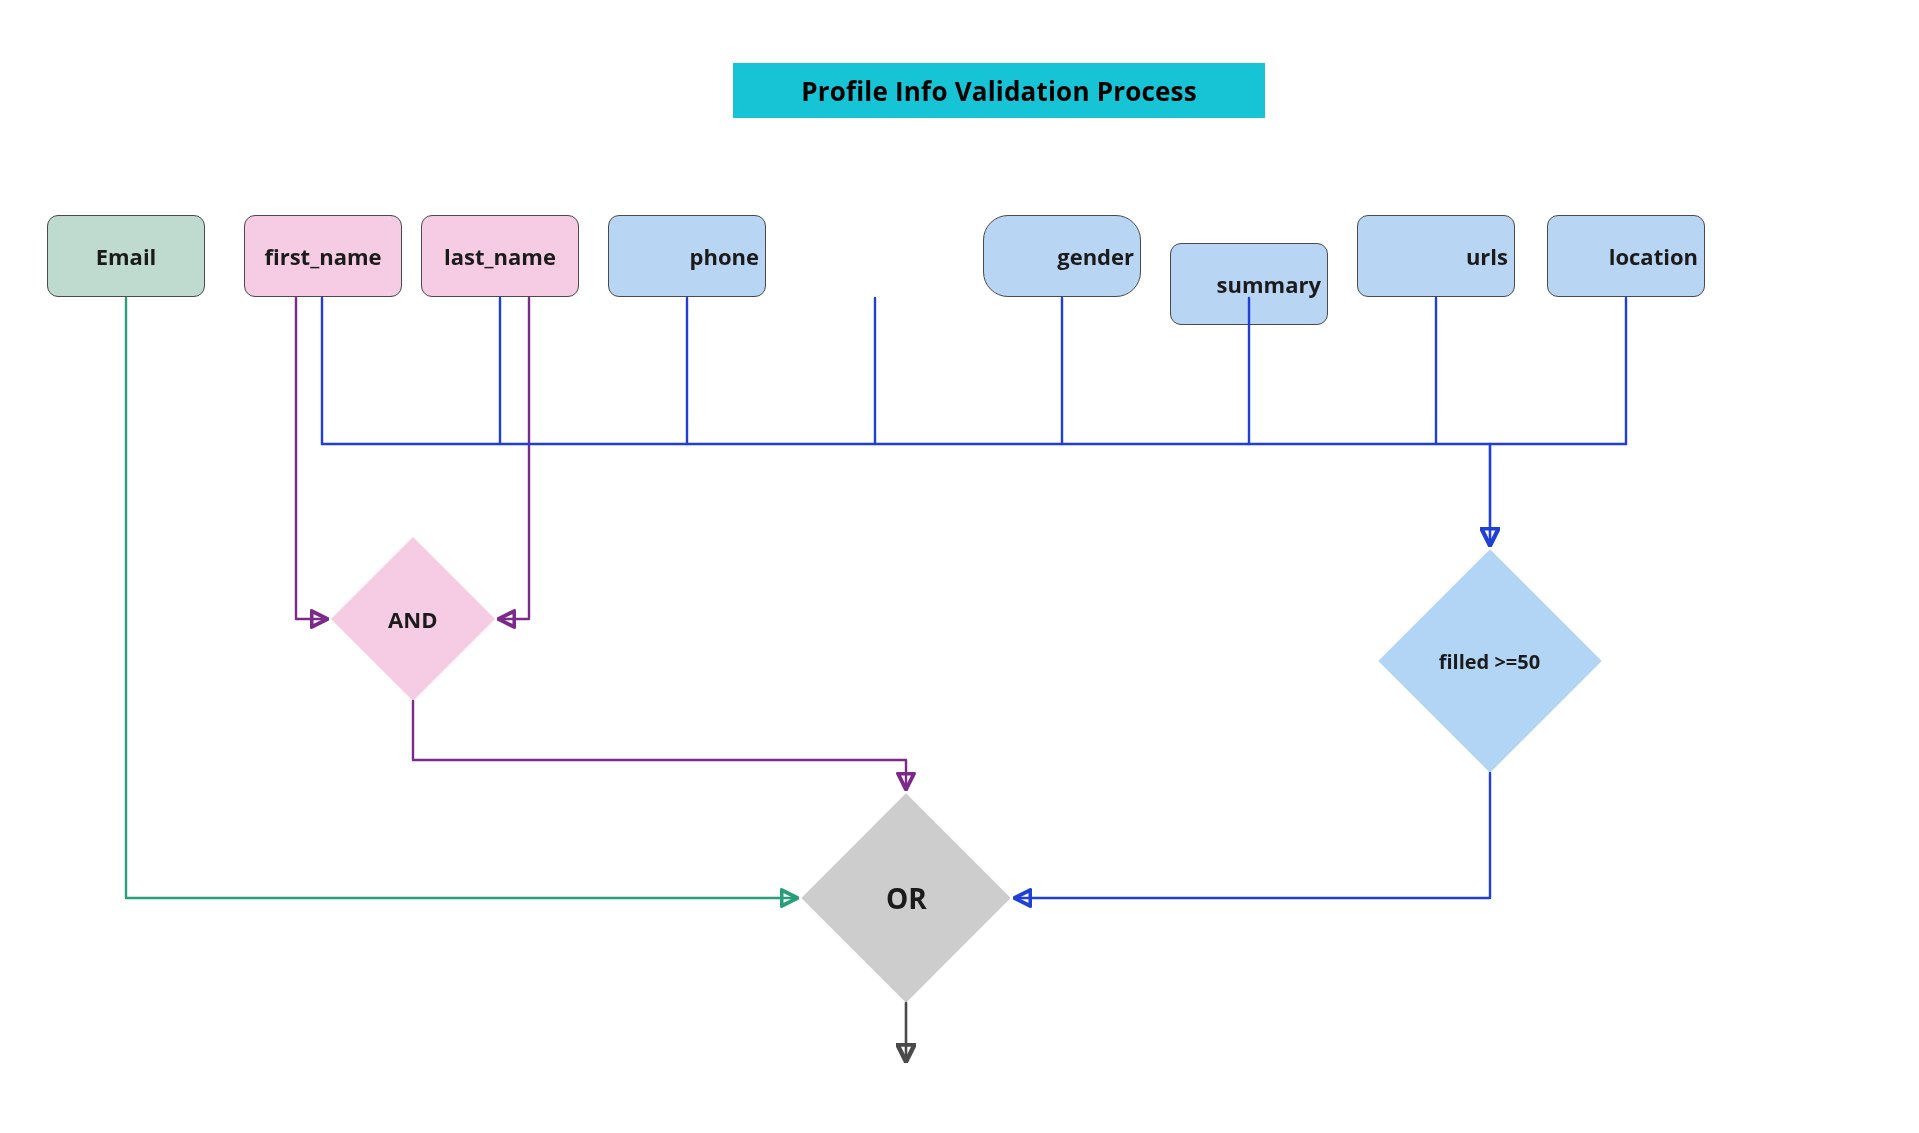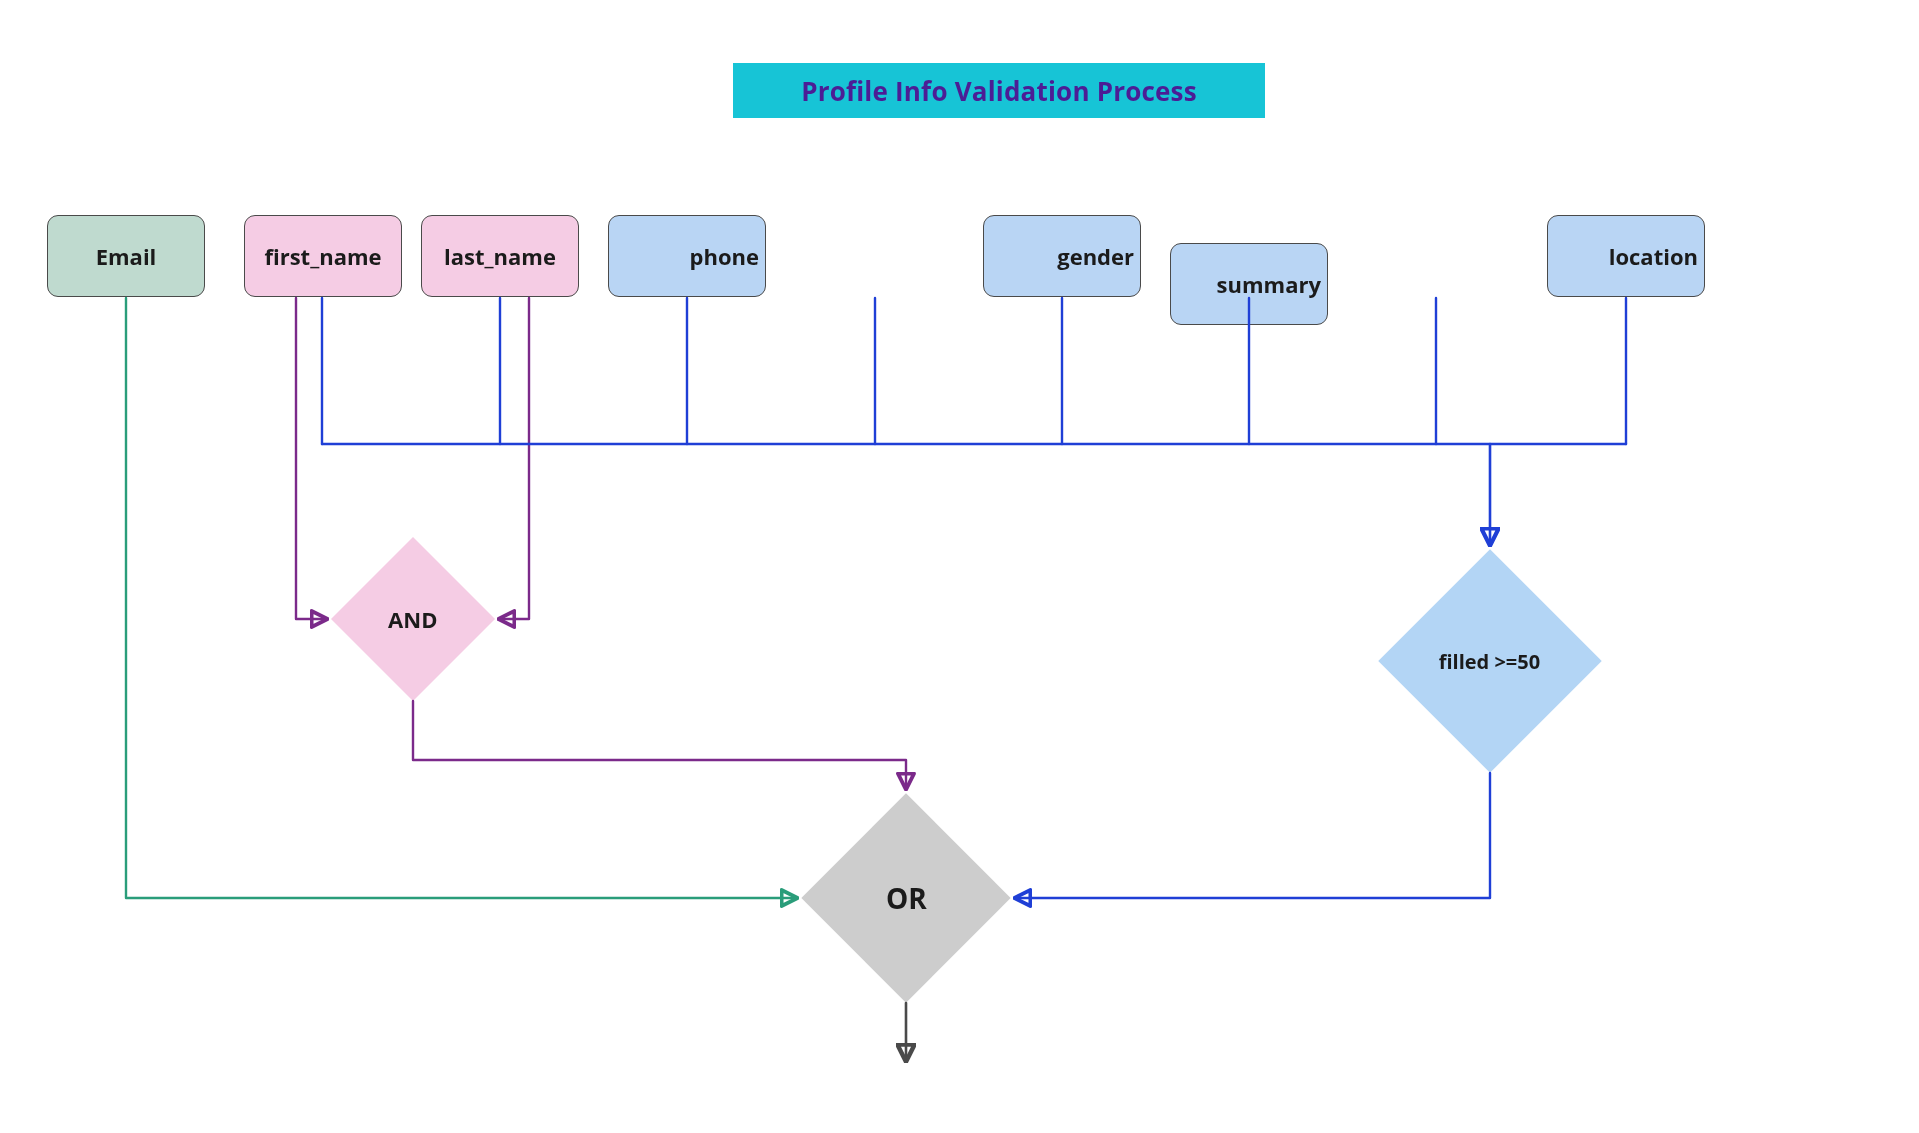--- a/index.html
+++ b/index.html
@@ -13,21 +13,21 @@
     width: 1919px;
     height: 1133px;
   }
   .title-banner {
     position: absolute;
     left: 733px;
     top: 63px;
     width: 532px;
     height: 55px;
     background: #17c4d6;
-    color: #4c1d95;
+    color: #000000;
     font-size: 26px;
     font-weight: 700;
     display: flex;
     align-items: center;
     justify-content: center;
     letter-spacing: 0.2px;
   }
   .node {
     position: absolute;
     border: 1.8px solid #4a4a4a;
@@ -87,25 +87,28 @@
   </div>
   <div class="node pink" style="left:244px; top:215px; width:158px; height:82px;">
     <span>first_name</span>
   </div>
   <div class="node pink" style="left:421px; top:215px; width:158px; height:82px;">
     <span>last_name</span>
   </div>
   <div class="node blue" style="left:608px; top:215px; width:158px; height:82px;">
     <span>phone</span>
   </div>
-  <div class="node blue" style="left:983px; top:215px; width:158px; height:82px;">
+  <div class="node blue" style="left:983px; top:215px; width:158px; height:82px;border-radius:25px;">
     <span>gender</span>
   </div>
   <div class="node blue" style="left:1170px; top:215px; width:158px; height:82px;margin-top:28px;">
     <span>summary</span>
+  </div>
+  <div class="node blue" style="left:1357px; top:215px; width:158px; height:82px;">
+    <span>urls</span>
   </div>
   <div class="node blue" style="left:1547px; top:215px; width:158px; height:82px;">
     <span>location</span>
   </div>
 
   <div class="diamond pink" style="left:355px; top:561px; width:116px; height:116px;">
     <span style="font-size:22px;">AND</span>
   </div>
 
   <div class="diamond blue" style="left:1411px; top:582px; width:158px; height:158px;">

